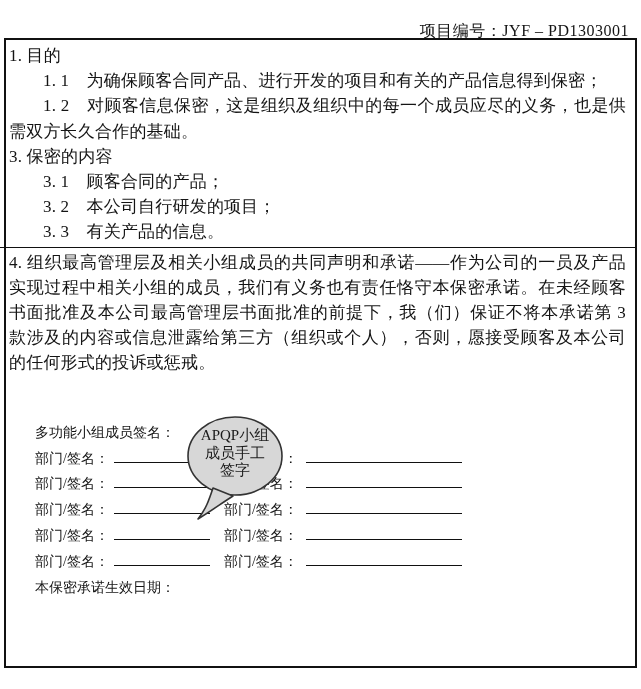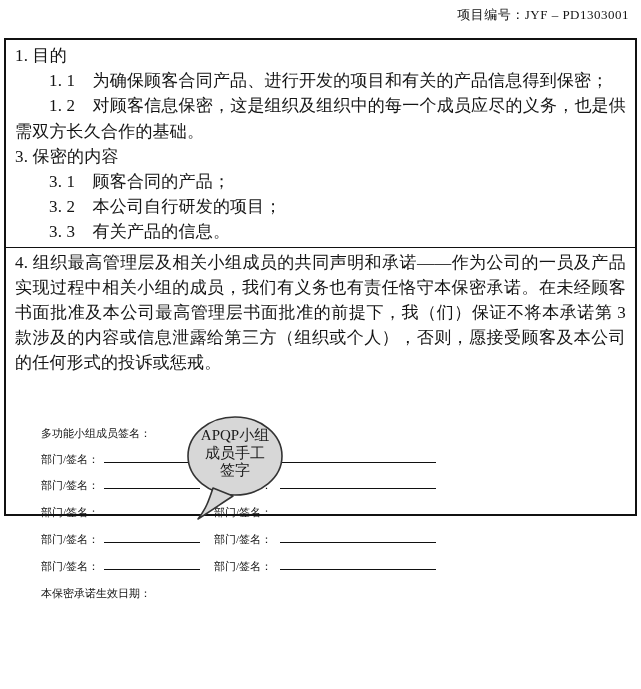--- a/index.html
+++ b/index.html
@@ -11,53 +11,53 @@
     position: relative;
     width: 641px;
     height: 689px;
     background: #ffffff;
     color: #141414;
     font-family: "Liberation Serif", "DejaVu Serif", serif;
     overflow: hidden;
   }
   .header-line {
     position: absolute;
-    top: 6px;
+    top: 21px;
     right: 12px;
-    font-size: 13px;
+    font-size: 16px;
     letter-spacing: 0.5px;
     white-space: nowrap;
   }
   .doc-box {
     position: absolute;
     left: 4px;
     top: 38px;
     width: 633px;
-    height: 478px;
+    height: 630px;
     box-sizing: border-box;
     border: 2px solid #111111;
-    padding: 3px 9px 0 9px;
+    padding: 3px 9px 0 3px;
   }
   .para {
     margin: 0;
     font-size: 17px;
     line-height: 25.2px;
     text-align: justify;
     letter-spacing: 0.2px;
   }
   .para.indent { text-indent: 34px; }
   .divider {
     height: 0;
     border: 0;
     border-top: 1.5px solid #111111;
     margin: 2px -9px 2px -9px;
   }
   .sig-section {
     margin: 44px 0 0 26px;
-    font-size: 11px;
+    font-size: 14px;
   }
   .sig-team { line-height: 26px; }
   .sig-row { line-height: 25.8px; white-space: nowrap; }
   .sig-line {
     display: inline-block;
     height: 16px;
     border-bottom: 1.6px solid #111111;
   }
   .sig-line.left  { width: 96px;  margin: 0 14px 0 5px; }
   .sig-line.right { width: 156px; margin-left: 8px; }

